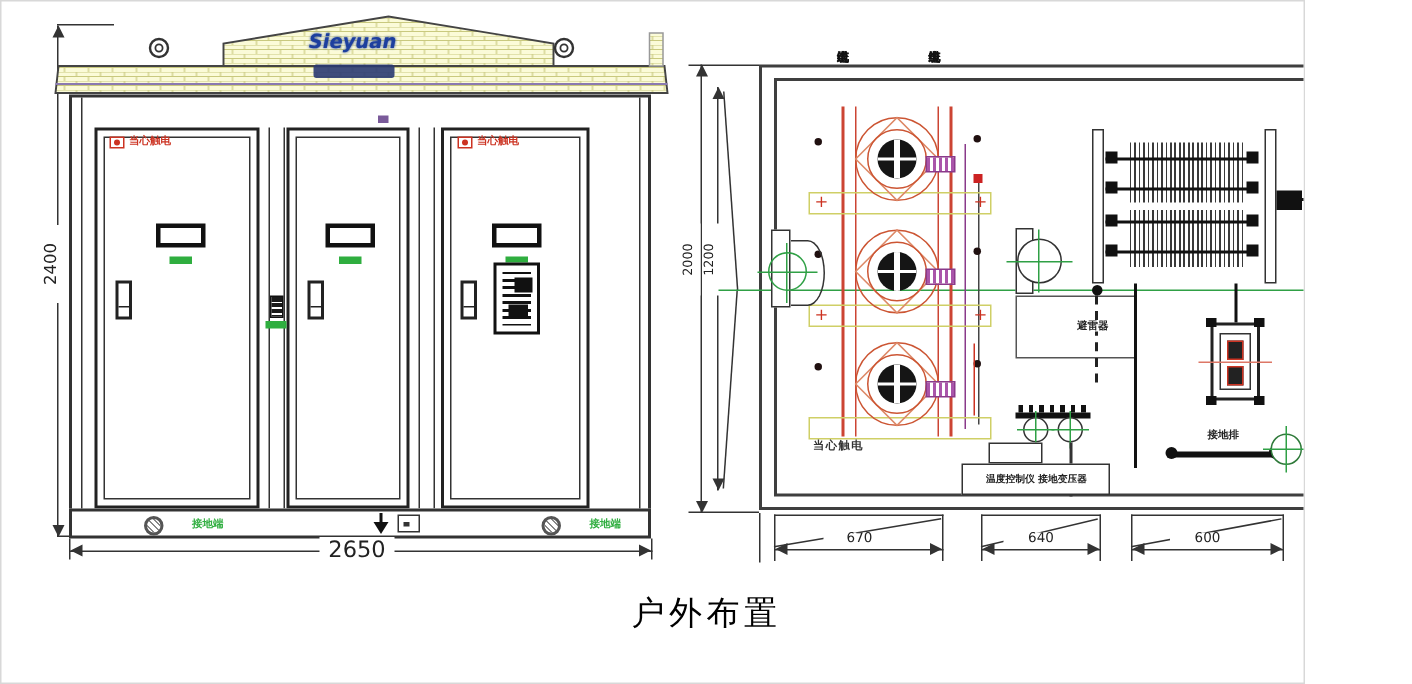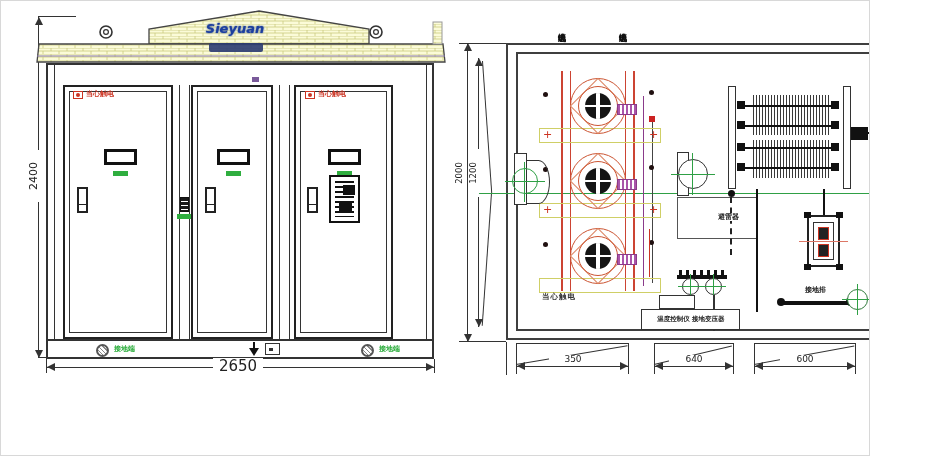--- a/index.html
+++ b/index.html
@@ -5,21 +5,21 @@
   html,body{margin:0;padding:0;background:#fff;}
   #stage{position:relative;width:870px;height:456px;background:#fff;border:1px solid #d8d8d8;
          font-family:"DejaVu Sans",sans-serif;overflow:hidden;box-sizing:border-box;}
   .a{position:absolute;box-sizing:border-box;}
   .ln{background:#333;}
   .lnG{background:#2fa045;}
   .lnR{background:#cc4433;}
   .dim{font-size:10px;color:#222;text-align:center;background:#fff;line-height:1.1;white-space:nowrap;}
   .rot{transform:rotate(-90deg);}
   .cjk{font-size:7px;color:#222;font-weight:bold;white-space:nowrap;line-height:1;}
-  .grn{color:#2fae3f;}
+  .grn{color:#2fae3f;margin-left:14px;}
   .red{color:#cc3322;}
   .arw{position:absolute;width:0;height:0;}
   .up{border-left:4px solid transparent;border-right:4px solid transparent;border-bottom:8px solid #333;}
   .dn{border-left:4px solid transparent;border-right:4px solid transparent;border-top:8px solid #333;}
   .lt{border-top:4px solid transparent;border-bottom:4px solid transparent;border-right:8px solid #333;}
   .rt{border-top:4px solid transparent;border-bottom:4px solid transparent;border-left:8px solid #333;}
   .doorin{position:absolute;left:4px;top:4px;right:4px;bottom:4px;border:1px solid #333;}
   .hatch{background:repeating-linear-gradient(90deg,#3a3a3a 0 1px,transparent 1px 3px);}
   .gsym{border:2px solid #555;border-radius:50%;background:repeating-linear-gradient(45deg,#888 0 1px,transparent 1px 3px);}
   .cross{background:#2fa045;}
@@ -285,35 +285,36 @@
     <div class="a ln" style="left:505px;top:341px;width:1px;height:33px;"></div>
     <div class="a ln" style="left:890px;top:341px;width:1px;height:33px;"></div>
 
     <div class="a ln" style="left:515px;top:342px;width:113px;height:1px;"></div>
     <div class="a ln" style="left:515px;top:342px;width:1px;height:31px;"></div>
     <div class="a ln" style="left:627px;top:342px;width:1px;height:31px;"></div>
     <div class="a ln" style="left:515px;top:363px;width:113px;height:1px;transform-origin:left center;transform:rotate(-9.5deg);"></div>
     <div class="a ln" style="left:515px;top:365px;width:113px;height:1px;"></div>
     <div class="arw lt" style="left:516px;top:361px;"></div>
     <div class="arw rt" style="left:619px;top:361px;"></div>
-    <div class="a dim" style="left:548px;top:354px;width:48px;height:11px;font-size:9px;">350</div>
+    <div class="a dim" style="left:548px;top:354px;width:48px;height:11px;font-size:9px;">670</div>
 
     <div class="a ln" style="left:653px;top:342px;width:80px;height:1px;"></div>
     <div class="a ln" style="left:653px;top:342px;width:1px;height:31px;"></div>
     <div class="a ln" style="left:732px;top:342px;width:1px;height:31px;"></div>
     <div class="a ln" style="left:653px;top:363px;width:80px;height:1px;transform-origin:left center;transform:rotate(-13.4deg);"></div>
     <div class="a ln" style="left:653px;top:365px;width:80px;height:1px;"></div>
     <div class="arw lt" style="left:654px;top:361px;"></div>
     <div class="arw rt" style="left:724px;top:361px;"></div>
     <div class="a dim" style="left:668px;top:354px;width:50px;height:11px;font-size:9px;">640</div>
 
     <div class="a ln" style="left:753px;top:342px;width:102px;height:1px;"></div>
     <div class="a ln" style="left:753px;top:342px;width:1px;height:31px;"></div>
     <div class="a ln" style="left:854px;top:342px;width:1px;height:31px;"></div>
     <div class="a ln" style="left:753px;top:363px;width:102px;height:1px;transform-origin:left center;transform:rotate(-10.5deg);"></div>
     <div class="a ln" style="left:753px;top:365px;width:102px;height:1px;"></div>
     <div class="arw lt" style="left:754px;top:361px;"></div>
     <div class="arw rt" style="left:846px;top:361px;"></div>
     <div class="a dim" style="left:779px;top:354px;width:50px;height:11px;font-size:9px;">600</div>
   </div>
 
+  <div class="a" style="left:370px;top:393px;width:200px;height:30px;text-align:center;font-size:22px;color:#000;letter-spacing:3px;">户外布置</div>
 
 </div>
 
 </body></html>

